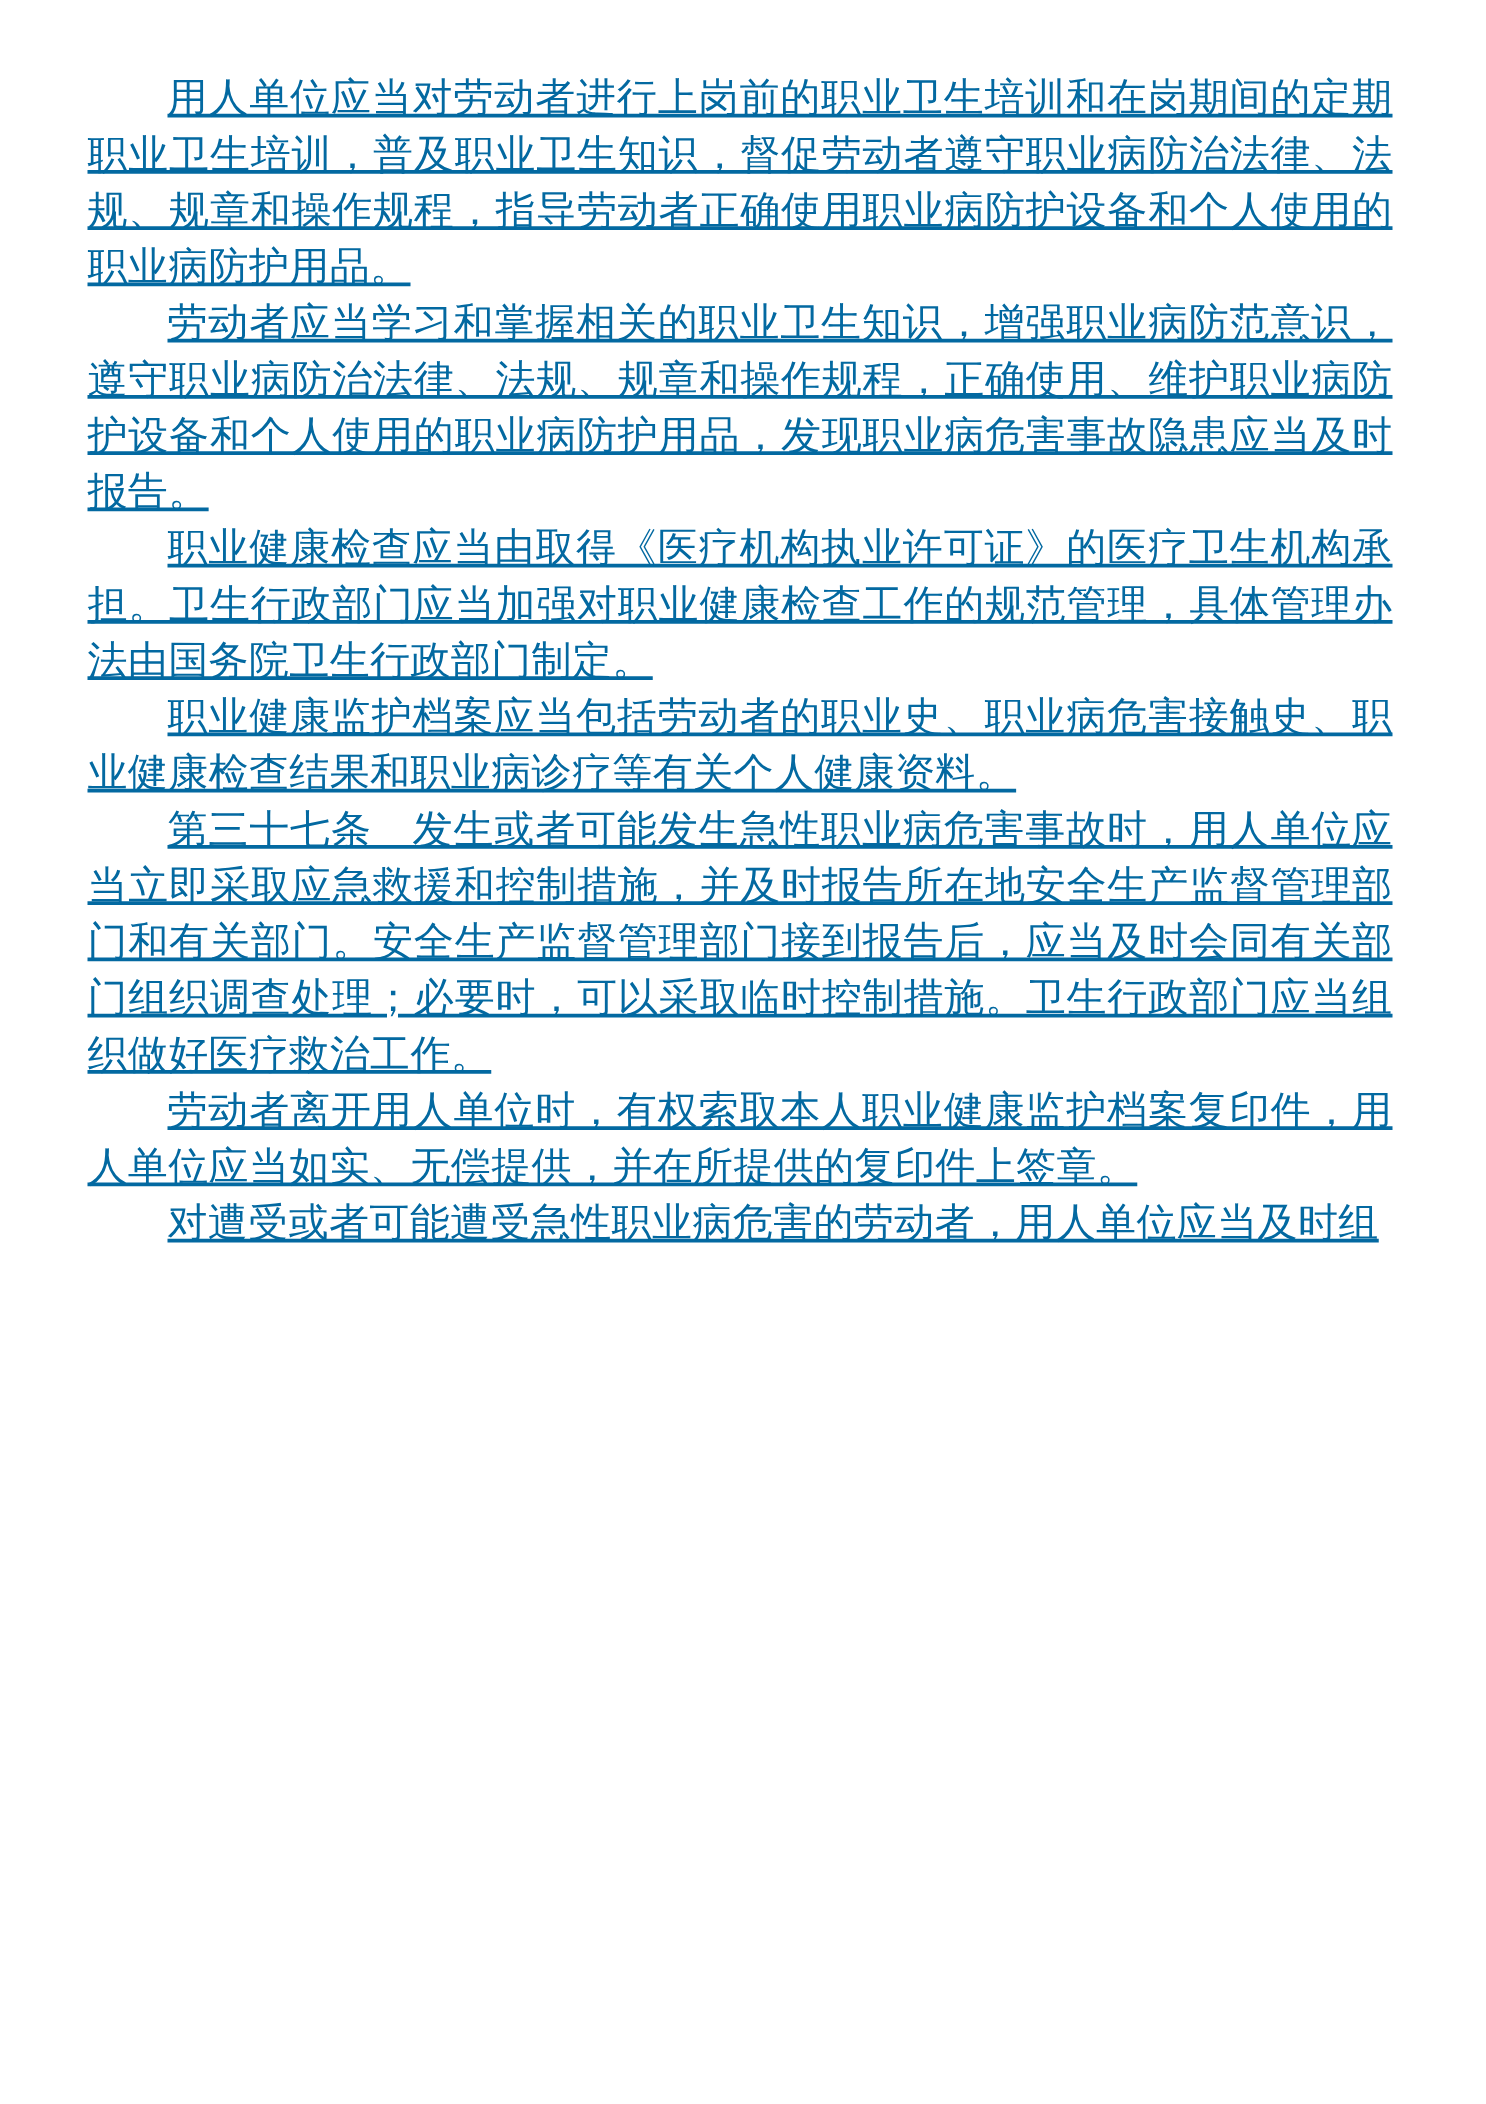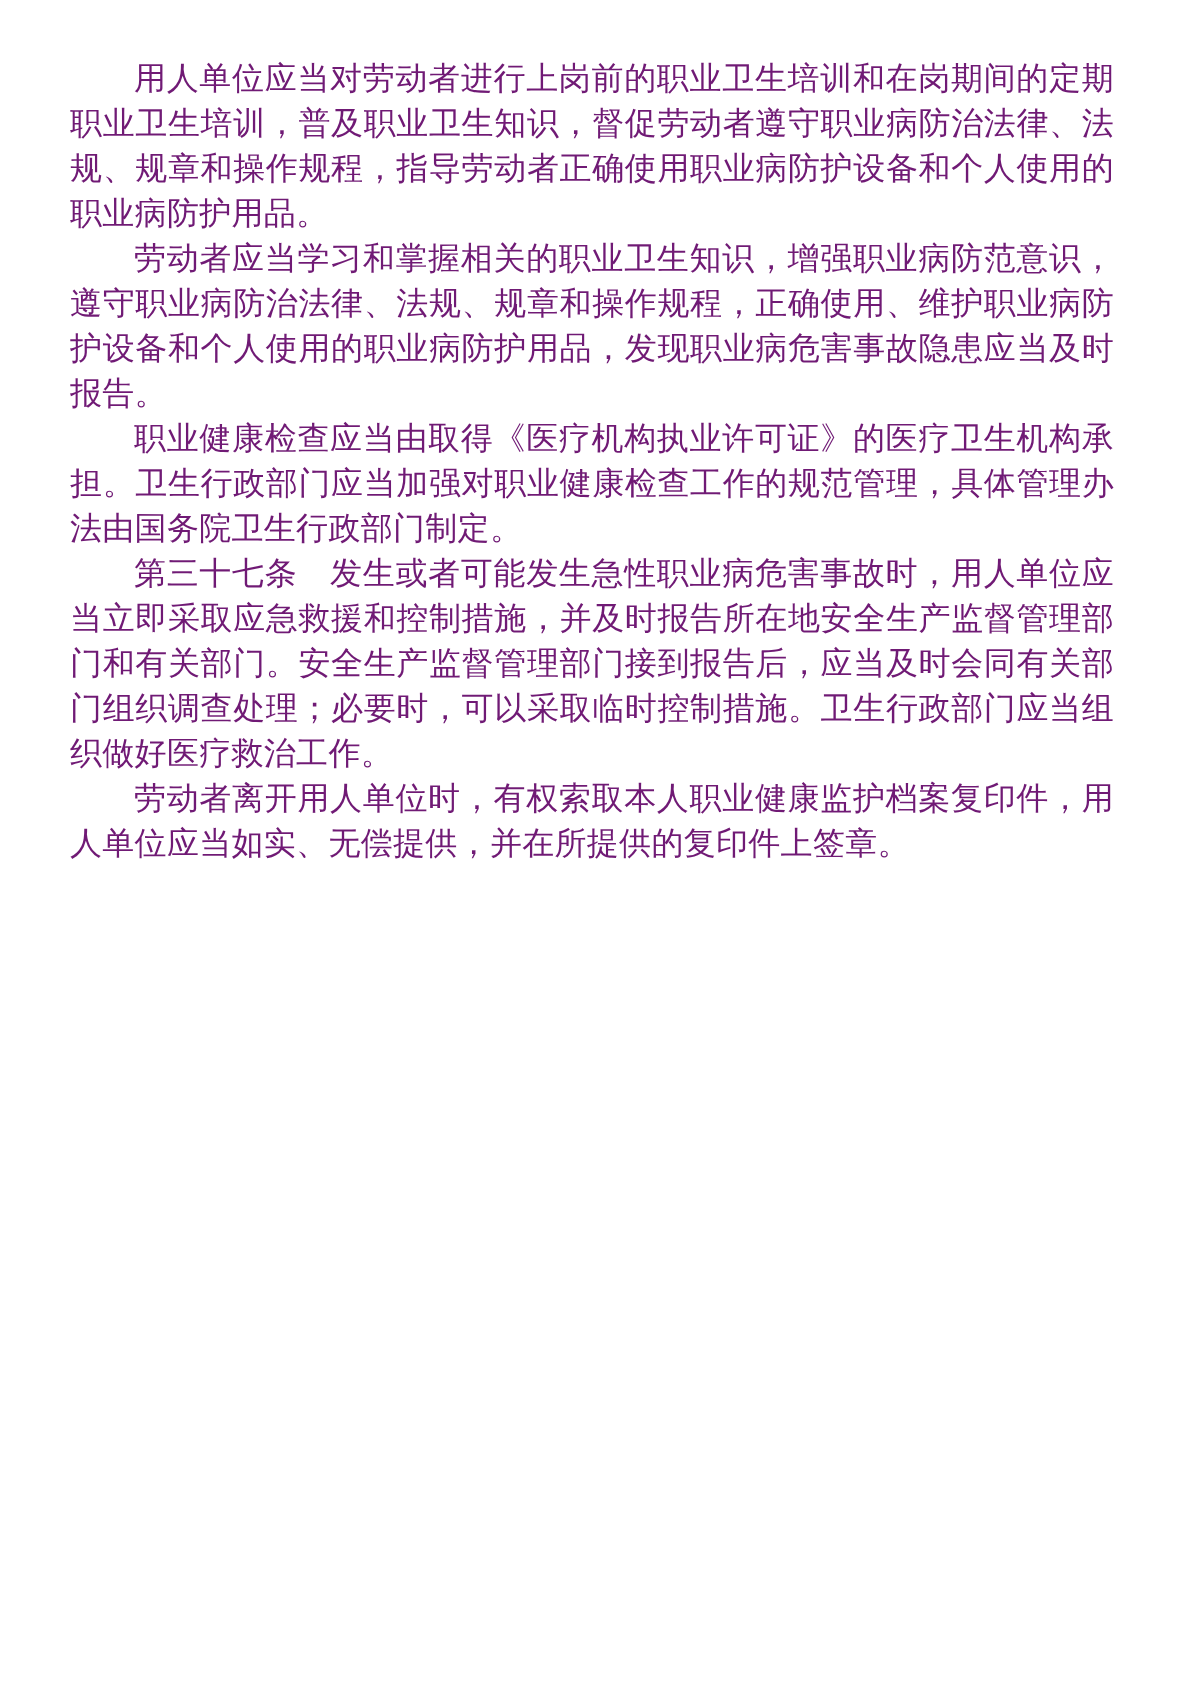--- a/index.html
+++ b/index.html
@@ -13,38 +13,41 @@
     height: 1683px;
     background: #ffffff;
     overflow: hidden;
     font-family: "Liberation Sans", sans-serif;
   }
   .content {
     position: absolute;
     top: 56px;
     left: 70px;
     width: 1044px;
-    color: #701a75;
+    color: #0369a1;
     font-size: 32px;
     line-height: 45px;
     text-align: justify;
     text-justify: inter-character;
     letter-spacing: 0.3px;
+    text-decoration: underline;
   }
   .content p {
     margin: 0;
     padding: 0;
     text-indent: 2em;
     word-break: break-all;
   }
 </style>
 </head>
 <body>
 
 <div class="page">
   <div class="content">
     <p>用人单位应当对劳动者进行上岗前的职业卫生培训和在岗期间的定期职业卫生培训，普及职业卫生知识，督促劳动者遵守职业病防治法律、法规、规章和操作规程，指导劳动者正确使用职业病防护设备和个人使用的职业病防护用品。</p>
     <p>劳动者应当学习和掌握相关的职业卫生知识，增强职业病防范意识，遵守职业病防治法律、法规、规章和操作规程，正确使用、维护职业病防护设备和个人使用的职业病防护用品，发现职业病危害事故隐患应当及时报告。</p>
     <p>职业健康检查应当由取得《医疗机构执业许可证》的医疗卫生机构承担。卫生行政部门应当加强对职业健康检查工作的规范管理，具体管理办法由国务院卫生行政部门制定。</p>
+    <p>职业健康监护档案应当包括劳动者的职业史、职业病危害接触史、职业健康检查结果和职业病诊疗等有关个人健康资料。</p>
     <p>第三十七条　发生或者可能发生急性职业病危害事故时，用人单位应当立即采取应急救援和控制措施，并及时报告所在地安全生产监督管理部门和有关部门。安全生产监督管理部门接到报告后，应当及时会同有关部门组织调查处理；必要时，可以采取临时控制措施。卫生行政部门应当组织做好医疗救治工作。</p>
     <p>劳动者离开用人单位时，有权索取本人职业健康监护档案复印件，用人单位应当如实、无偿提供，并在所提供的复印件上签章。</p>
+    <p>对遭受或者可能遭受急性职业病危害的劳动者，用人单位应当及时组</p>
   </div>
 </div>
 
 </body></html>

